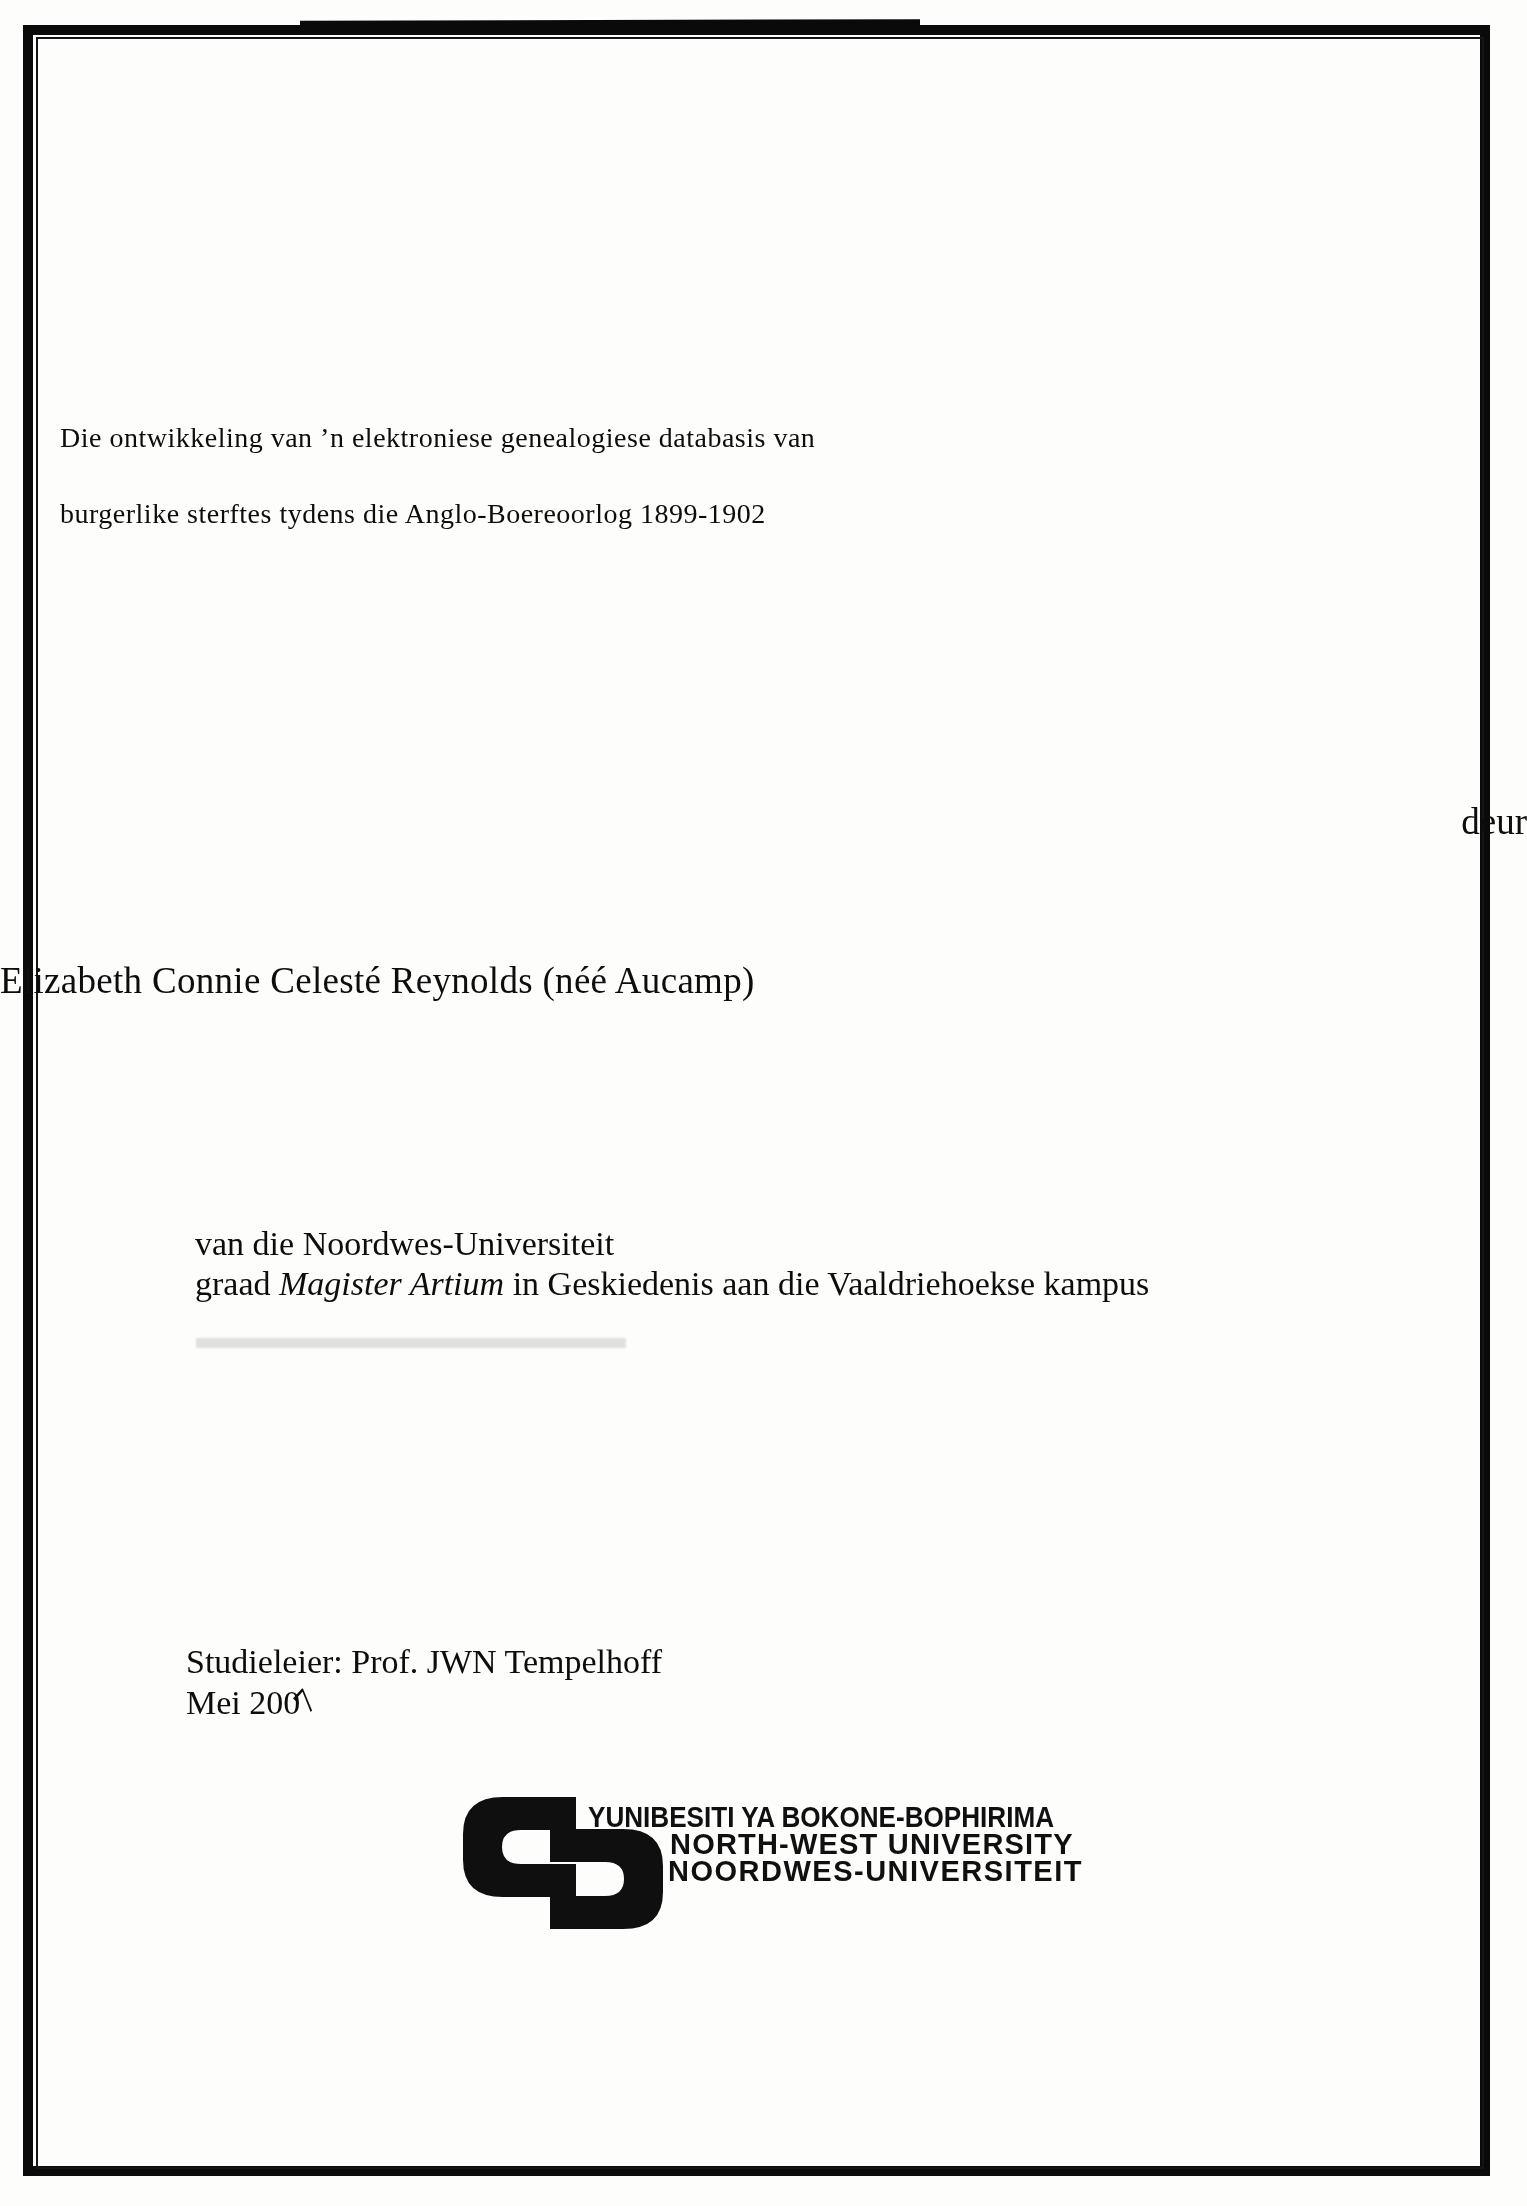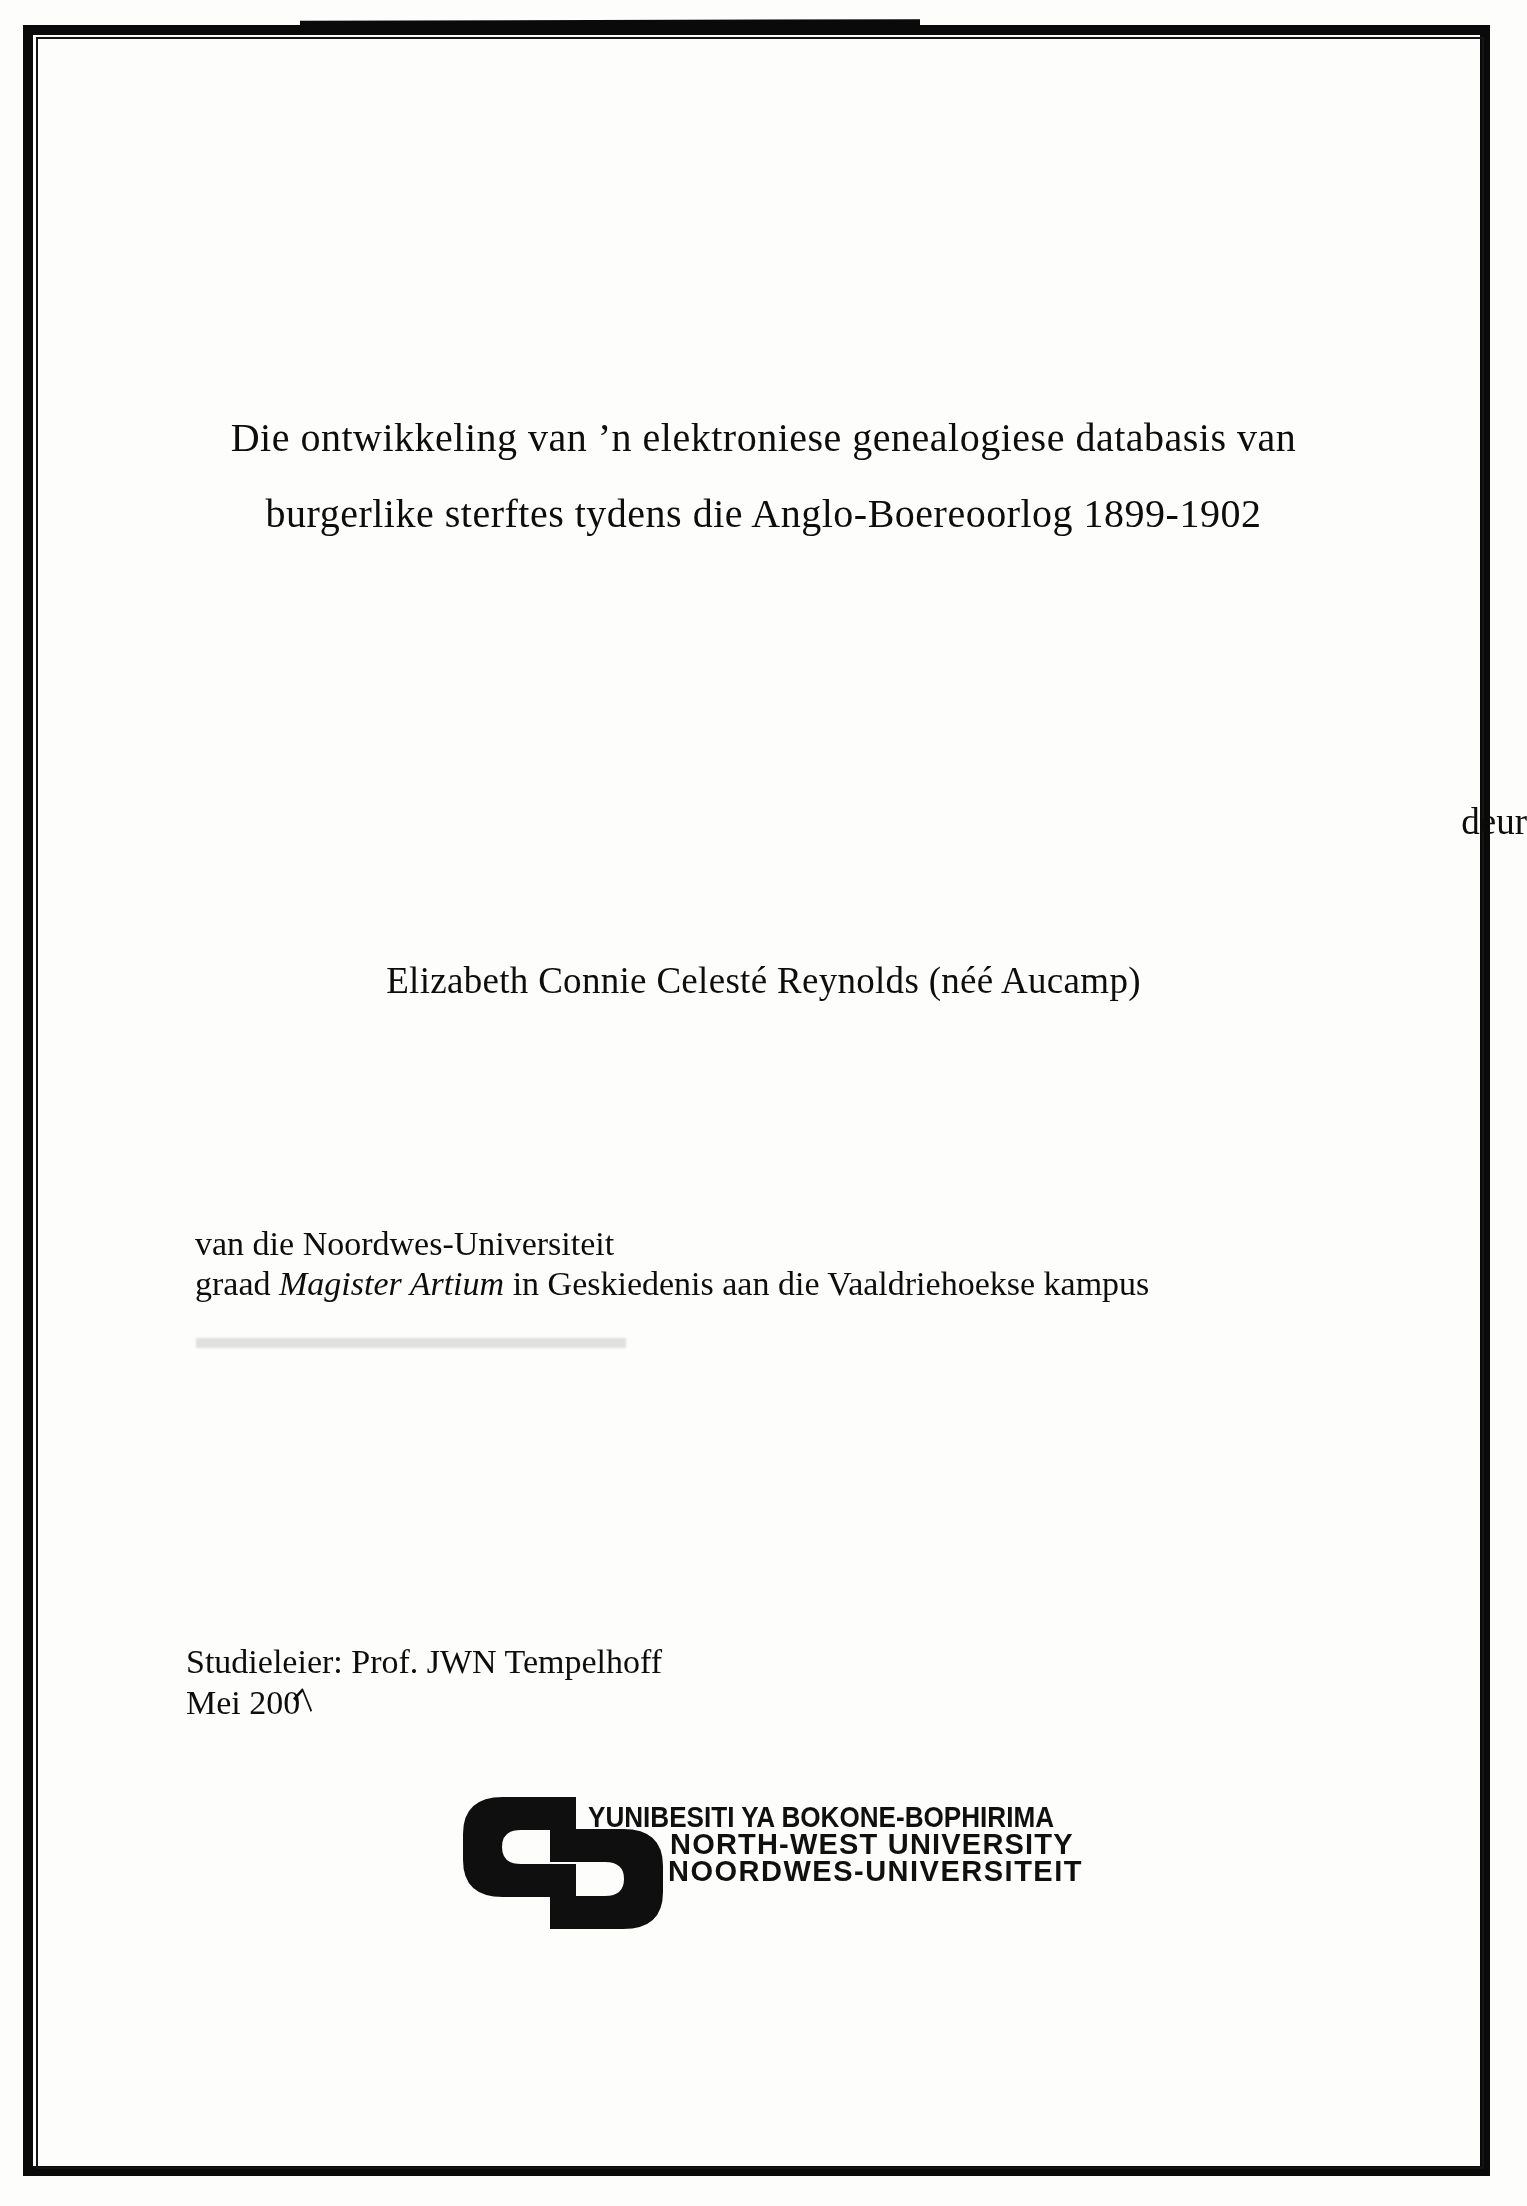--- a/index.html
+++ b/index.html
@@ -37,38 +37,36 @@
     left: 300px; top: 20px;
     width: 620px; height: 6px;
     background: #0a0a0a;
     transform: rotate(-0.15deg);
   }
 
   .title-block {
     position: absolute;
     left: 60px; right: 60px;
     top: 400px;
-    text-align: center;
-    font-size: 40px;
+    font-size: 28px;
     line-height: 76px;
     letter-spacing: 0.5px;
     white-space: nowrap;
   }
   .byline {
     position: absolute;
     left: 0; right: 0;
     top: 800px;
     text-align: right;
     font-size: 37px;
   }
   .author {
     position: absolute;
     left: 0; right: 0;
     top: 959px;
-    text-align: center;
     font-size: 37px;
     letter-spacing: 0.3px;
     white-space: nowrap;
   }
   .statement {
     position: absolute;
     left: 195px;
     top: 1224px;
     width: 1153px;
     font-size: 34px;

